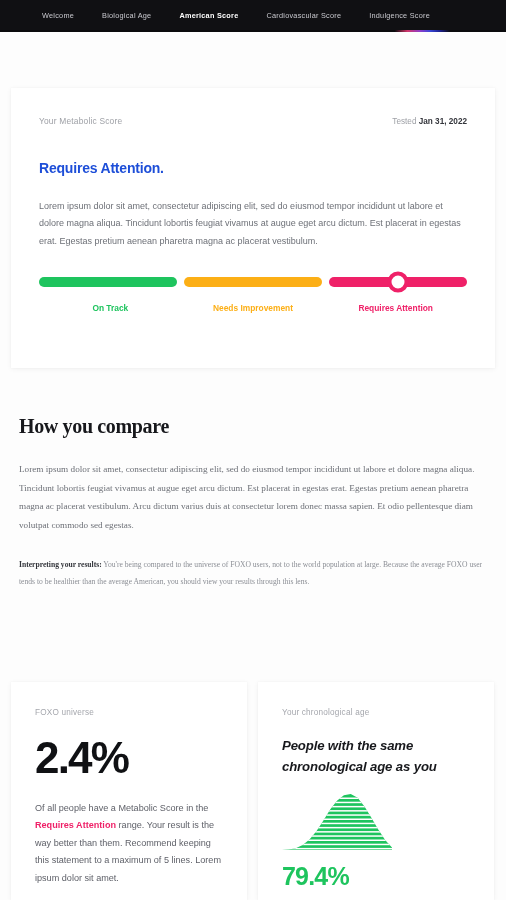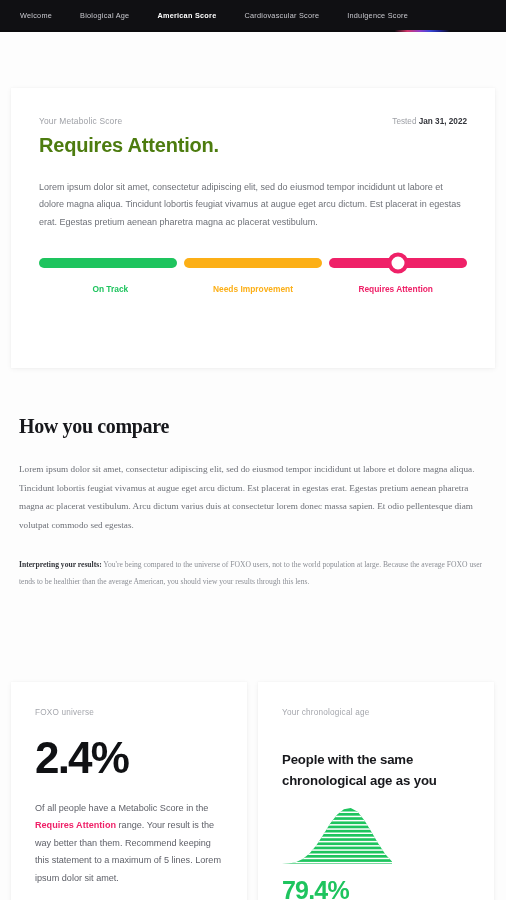--- a/index.html
+++ b/index.html
@@ -23,21 +23,21 @@
   .logo-mark { width: 22px; height: 22px; position: relative; display:block; }
   .brand-name {
     color: #ffffff; font-size: 14.5px; font-weight: 700;
     letter-spacing: 4.1px;
   }
 
   
   .navbar {
     height: 32px; background: #101013;
     display: flex; align-items: center;
-    padding: 0 6px;
+    padding: 0 28px;
     border-bottom: 1px solid #26262b;
     position: relative;
   }
   .nav-item {
     color: #c9c9cf; font-size: 7.3px; letter-spacing: 0.25px;
     padding: 0 14px; line-height: 32px; white-space: nowrap;
     cursor: pointer;
   }
   .nav-item.active { color: #ffffff; font-weight: 700; }
   .nav-accent {
@@ -53,23 +53,23 @@
     background: #ffffff;
     box-shadow: 0 1px 5px rgba(0,0,0,0.055), 0 0 0 0.5px rgba(0,0,0,0.02);
   }
   .card-pad { padding: 28px 28px 0 28px; }
   .card-top-row { display: flex; justify-content: space-between; align-items: center; }
   .eyebrow { color: #9ea0a6; font-size: 8.4px; letter-spacing: 0.2px; }
   .tested { color: #9ea0a6; font-size: 8.2px; }
   .tested b { color: #33353b; font-weight: 700; }
 
   .verdict {
-    margin-top: 8px;
-    font-size: 20px; font-weight: 700; letter-spacing: -0.2px;
-    color: #4d7c0f;
+    margin-top: 34px;
+    font-size: 14px; font-weight: 700; letter-spacing: -0.2px;
+    color: #1d4ed8;
   }
   .body-copy {
     margin-top: 22px;
     font-size: 9px; line-height: 1.92; color: #6d7077;
     max-width: 430px;
   }
 
   
   .meter { margin-top: 26px; position: relative; height: 13px; display: flex; gap: 7px; }
   .seg { height: 10px; border-radius: 6px; margin-top: 1px; }
@@ -118,22 +118,22 @@
   .stat-eyebrow { color: #a5a7ad; font-size: 8.2px; letter-spacing: 0.2px; }
   .big-stat {
     margin-top: 19px; font-size: 44px; font-weight: 700;
     color: #101114; letter-spacing: -1.8px; line-height: 1;
   }
   .stat-copy {
     margin-top: 20px; font-size: 9.1px; line-height: 1.92; color: #5f6169;
   }
   .stat-copy .hl { color: #ef2168; font-weight: 700; }
   .stat-title {
-    margin-top: 32px; font-size: 13.2px; font-weight: 700;
-    color: #17181c; line-height: 1.62; letter-spacing: -0.15px;
+    margin-top: 18px; font-size: 13.2px; font-weight: 700;
+    color: #17181c; line-height: 1.62; letter-spacing: -0.15px; font-style: italic;
   }
   .curve-wrap { margin-top: 16px; width: 110px; height: 56px; }
   .green-stat {
     margin-top: 12px; font-size: 25px; font-weight: 700;
     color: #1ec45e; letter-spacing: -0.8px;
   }
 </style>
 </head>
 <body>
 

